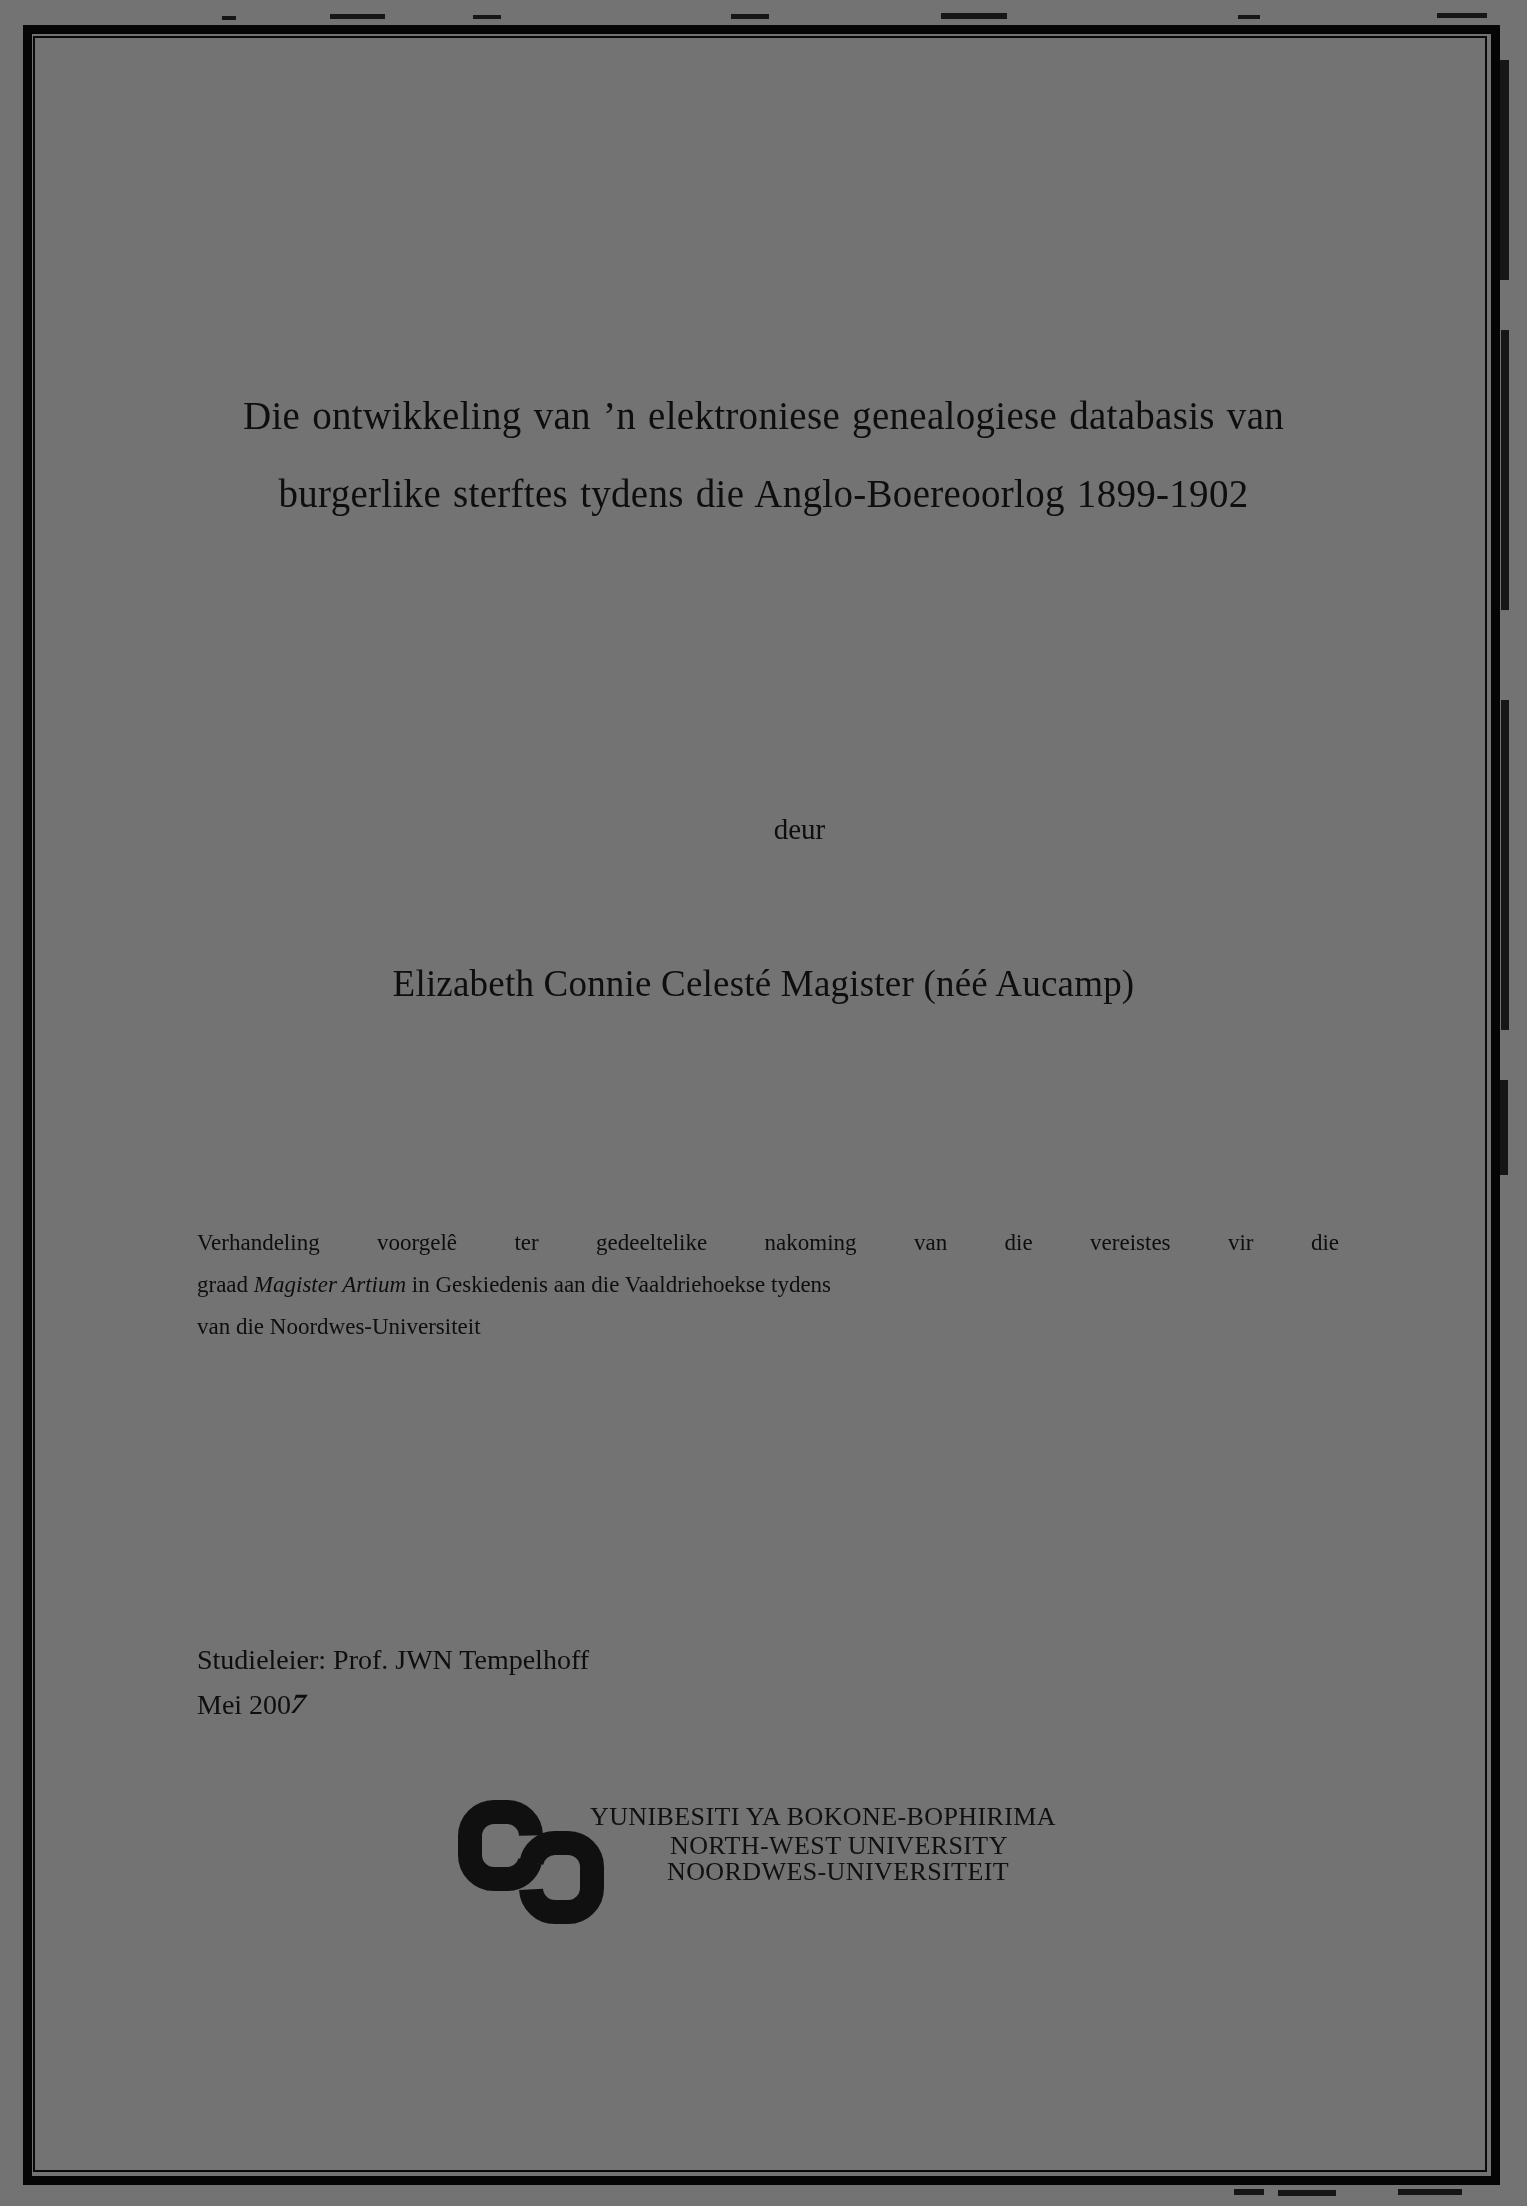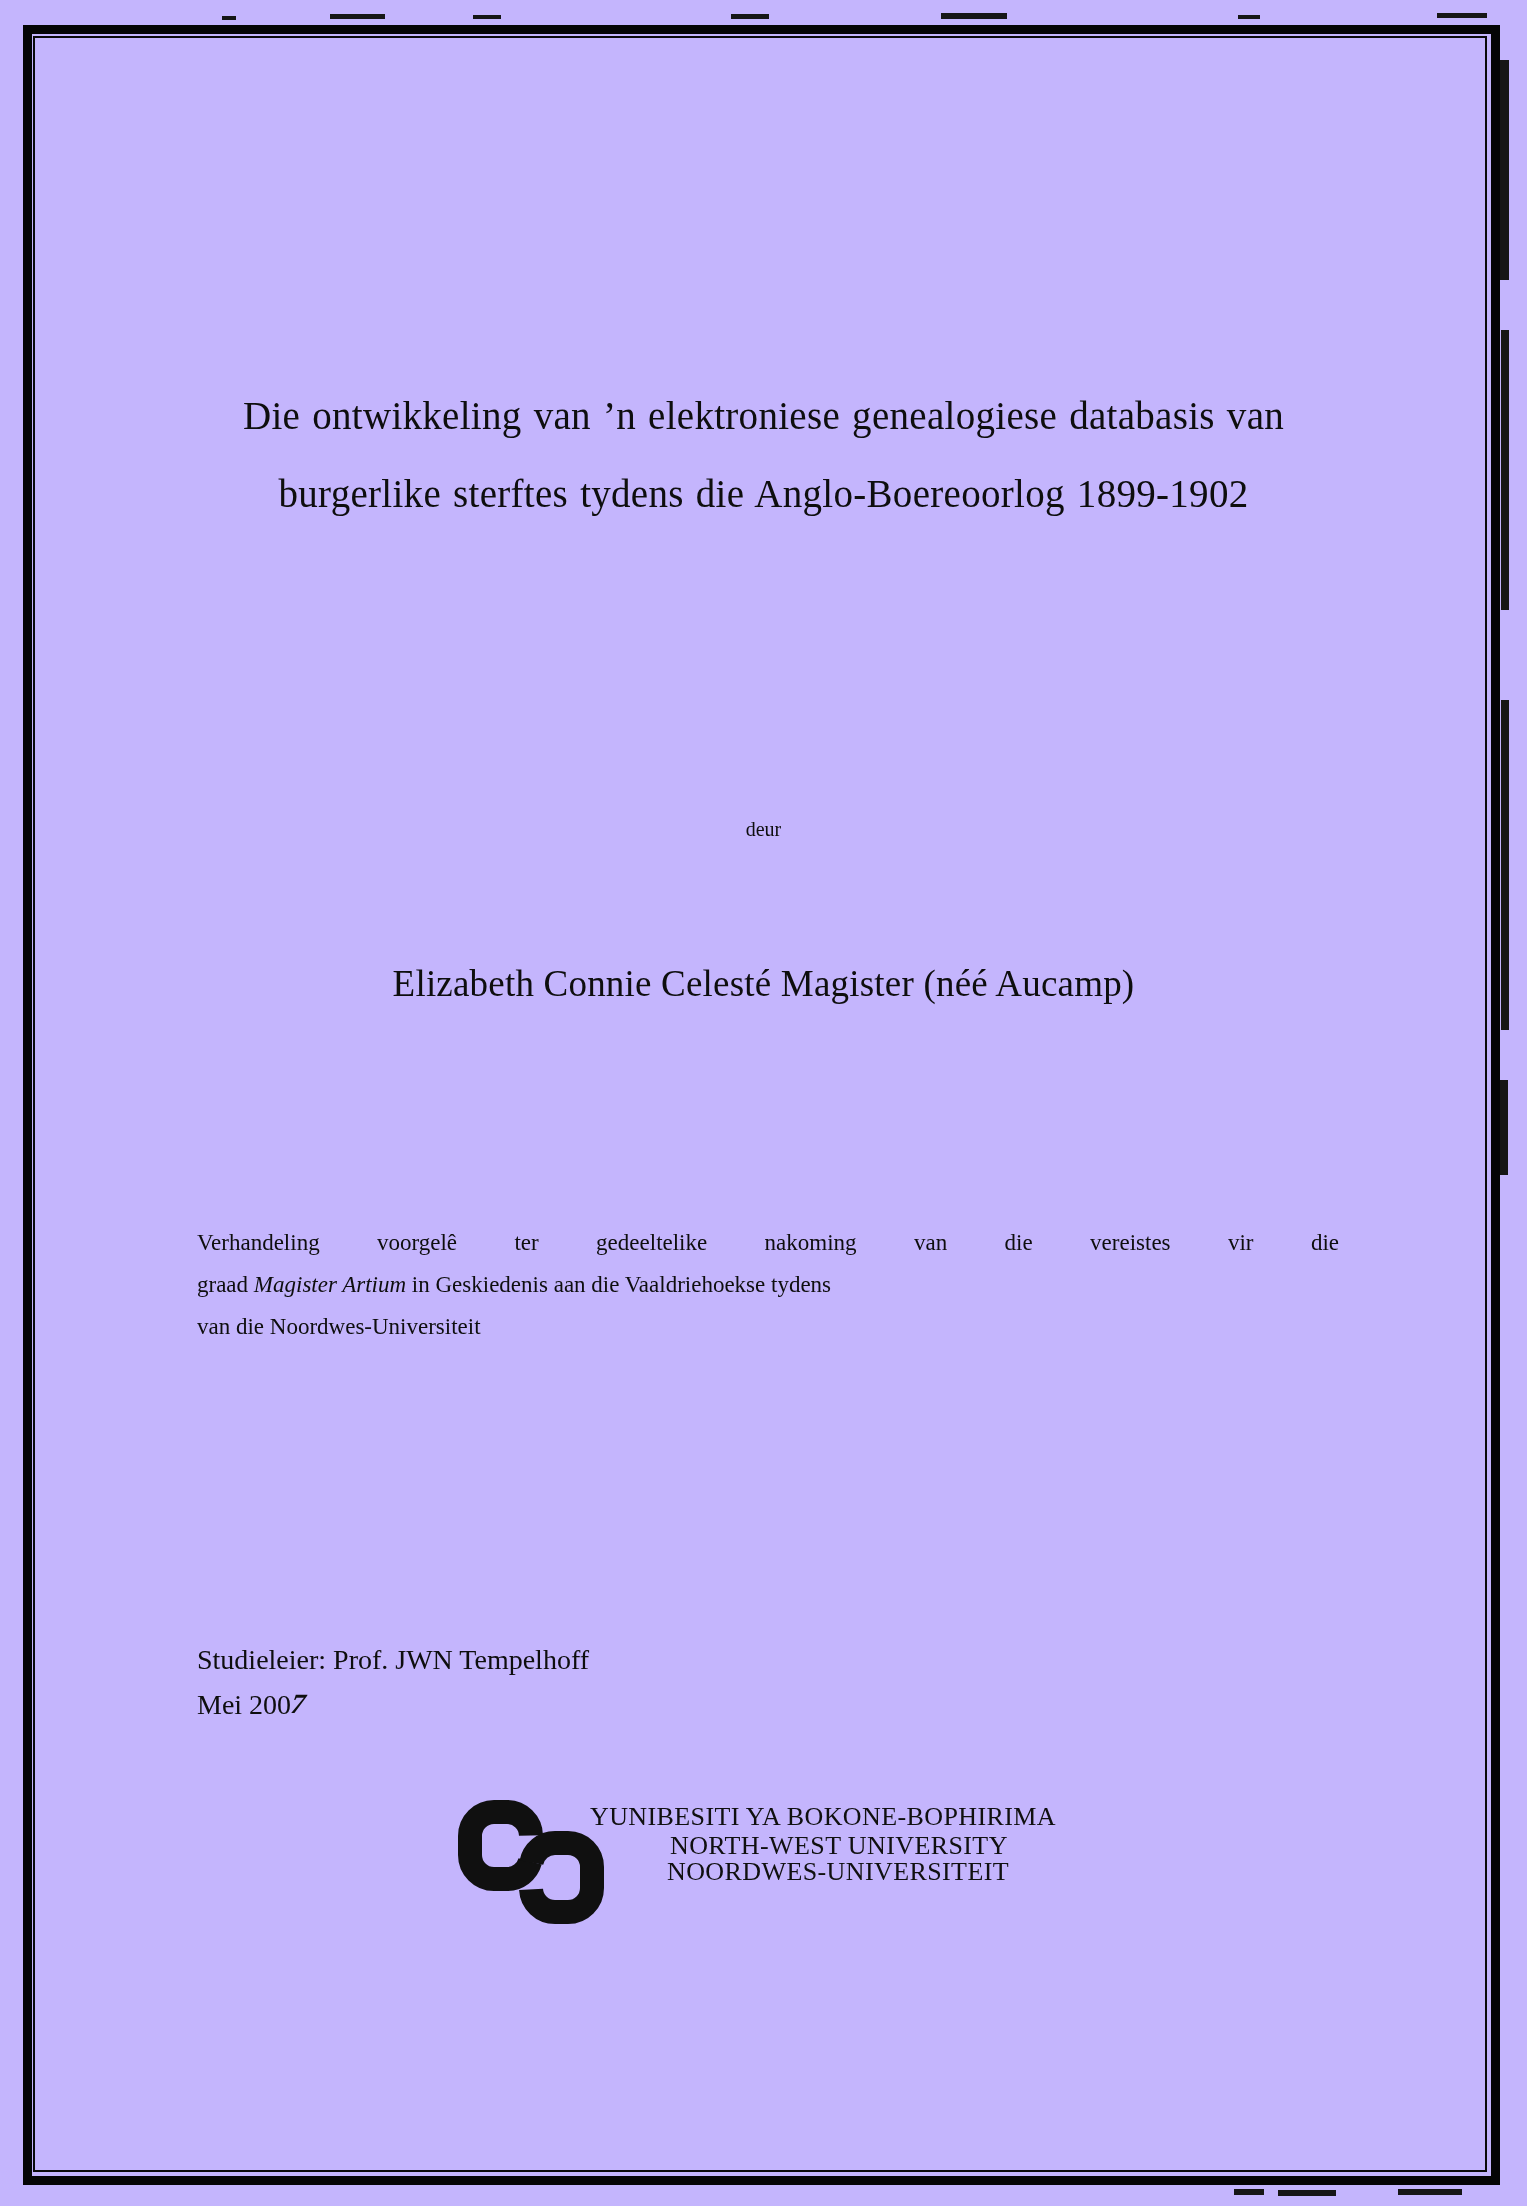--- a/index.html
+++ b/index.html
@@ -4,21 +4,21 @@
 <style>
   html, body {
     margin: 0;
     padding: 0;
     background: #ffffff;
   }
   .scan-page {
     position: relative;
     width: 1527px;
     height: 2206px;
-    background: #c4b5fd;
+    background: #737373;
     overflow: hidden;
     font-family: "Liberation Serif", serif;
     color: #0e0e0e;
   }
   
   .frame-outer {
     position: absolute;
     left: 23px; top: 25px;
     width: 1477px; height: 2160px;
     border: 9px solid #050505;
@@ -40,22 +40,23 @@
   }
   .thesis-title {
     top: 377px;
     font-size: 39px;
     line-height: 78px;
     letter-spacing: 0.3px;
     word-spacing: 2px;
   }
   .byline {
     top: 808px;
-    font-size: 20px;
+    font-size: 29px;
     line-height: 42px;
+    margin-left: 36px;
   }
   .author {
     top: 960px;
     font-size: 37px;
     line-height: 48px;
     letter-spacing: 0.2px;
   }
   .statement {
     position: absolute;
     left: 197px;

